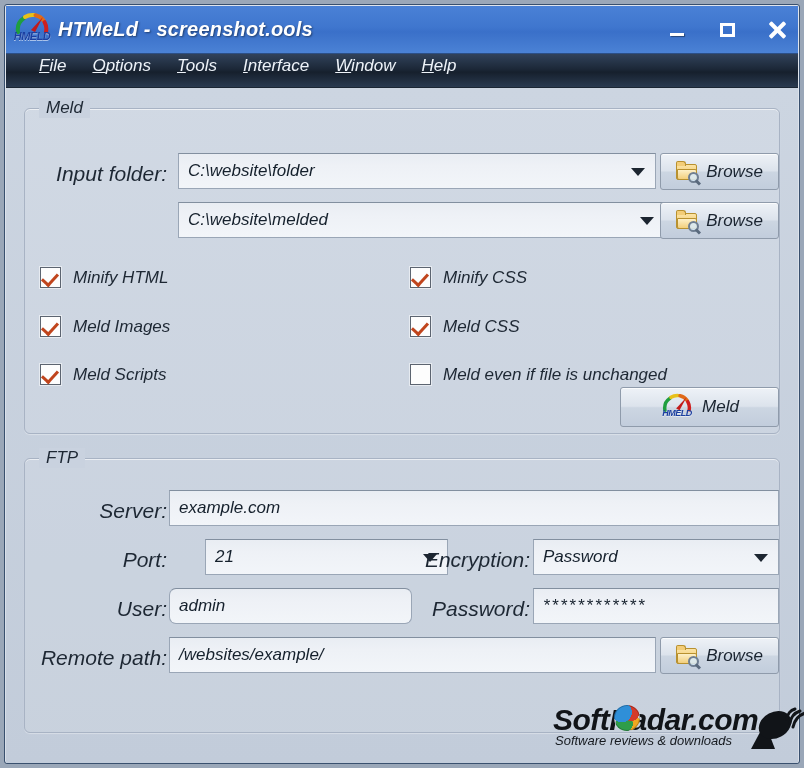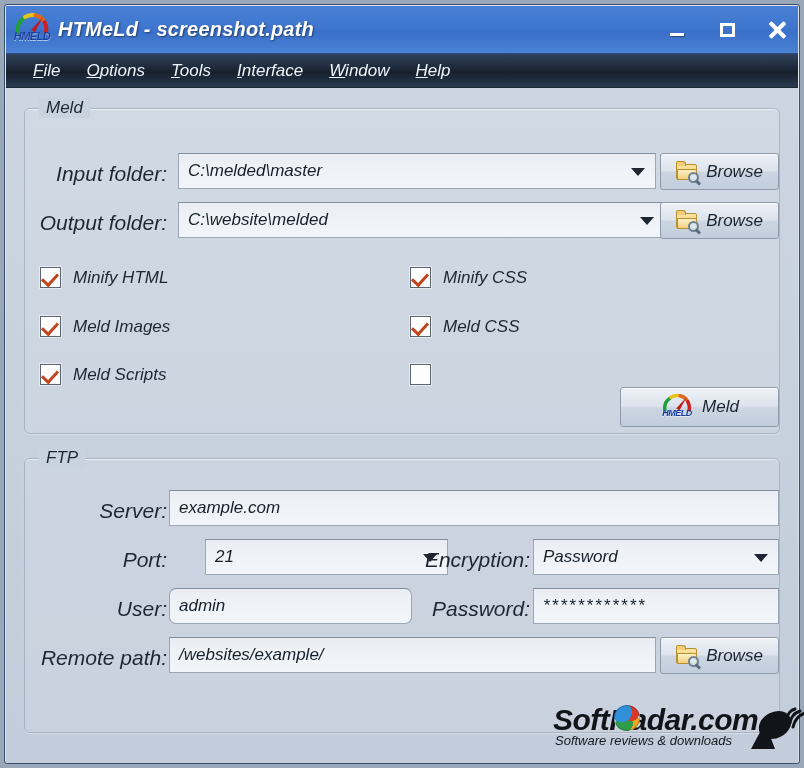--- a/index.html
+++ b/index.html
@@ -68,22 +68,22 @@
     content:""; position:absolute; left:-1px; top: 7px; width: 21px; height: 4px; background:#fff; border-radius:1px;
   }
   .close-glyph:before { transform: rotate(45deg); }
   .close-glyph:after  { transform: rotate(-45deg); }
 
   
   #menubar {
     position:absolute; left:1px; top:49px;
     width: 792px; height: 34px;
     background: linear-gradient(180deg,#31425a 0%, #1c2838 45%, #16202d 55%, #2a3a50 100%);
-    display:flex; align-items:center;
-    padding-left: 14px;
+    display:flex; align-items:flex-start;
+    padding-left: 20px;
     border-bottom: 1px solid #1b2634;
   }
   .menu-item {
     color: #eef3f9;
     font-size: 17px;
     padding: 2px 13px;
     cursor: default;
     white-space: nowrap;
   }
   .menu-item u { text-decoration: underline; }
@@ -256,21 +256,21 @@
         <svg viewBox="0 0 34 22" width="34" height="22">
           <path d="M3 20 A14 14 0 0 1 9 6" stroke="#1f9e3e" stroke-width="4" fill="none" stroke-linecap="round"></path>
           <path d="M10 5 A14 14 0 0 1 19 3" stroke="#e8c11a" stroke-width="4" fill="none" stroke-linecap="round"></path>
           <path d="M20.5 3.2 A14 14 0 0 1 29 9" stroke="#e06a18" stroke-width="4" fill="none" stroke-linecap="round"></path>
           <path d="M29.6 10.2 A14 14 0 0 1 31 20" stroke="#cf1f1f" stroke-width="4" fill="none" stroke-linecap="round"></path>
           <path d="M28 5 L16 18 L20 20 Z" fill="#c21a1a"></path>
         </svg>
       </div>
       <div class="logo-text">HMELD</div>
     </div>
-    <div id="title-text">HTMeLd - screenshot.path</div>
+    <div id="title-text">HTMeLd - screenshot.ools</div>
 
     <div id="win-buttons">
       <div class="win-btn">
         <div class="min-glyph"></div>
       </div>
       <div class="win-btn">
         <div class="max-glyph"></div>
       </div>
       <div class="win-btn">
         <div class="close-glyph"></div>
@@ -287,34 +287,33 @@
     <div class="menu-item"><u>H</u>elp</div>
   </div>
 
   <div id="content">
 
     <div class="group" style="left:18px; top:20px; width:756px; height:326px;">
       <div class="group-title">Meld</div>
 
       <div class="lbl" style="left:12px; top:53px; width:130px;">Input folder:</div>
       <div class="field combo" style="left:153px; top:44px; width:478px; height:36px;">
-        <span>C:\melded\master</span>
+        <span>C:\website\folder</span>
         <span class="combo-arrow"></span>
       </div>
       <div class="btn" style="left:635px; top:44px; width:119px; height:37px;">
         <span class="folder-icon">
           <span class="folder-back"></span>
             <span class="folder-tab"></span>
           <span class="folder-front"></span>
             <span class="mag"></span>
         </span>
         <span>Browse</span>
       </div>
 
-      <div class="lbl" style="left:12px; top:102px; width:130px;">Output folder:</div>
       <div class="field combo" style="left:153px; top:93px; width:487px; height:36px;text-align:right;">
         <span>C:\website\melded</span>
         <span class="combo-arrow"></span>
       </div>
       <div class="btn" style="left:635px; top:93px; width:119px; height:37px;">
         <span class="folder-icon">
           <span class="folder-back"></span>
             <span class="folder-tab"></span>
           <span class="folder-front"></span>
             <span class="mag"></span>
@@ -338,20 +337,21 @@
       <div class="cb-row" style="left:385px; top:158px;">
         <span class="cbox checked"></span>
         <span>Minify CSS</span>
       </div>
       <div class="cb-row" style="left:385px; top:207px;">
         <span class="cbox checked"></span>
         <span>Meld CSS</span>
       </div>
       <div class="cb-row" style="left:385px; top:255px;">
         <span class="cbox"></span>
+        <span>Meld even if file is unchanged</span>
       </div>
 
       <div class="btn" style="left:595px; top:278px; width:159px; height:40px;">
         <span class="mini-logo">
           <svg viewBox="0 0 34 22" width="30" height="19" style="position:absolute;left:2px;top:0;">
             <path d="M3 20 A14 14 0 0 1 9 6" stroke="#1f9e3e" stroke-width="4" fill="none" stroke-linecap="round"></path>
             <path d="M10 5 A14 14 0 0 1 19 3" stroke="#e8c11a" stroke-width="4" fill="none" stroke-linecap="round"></path>
             <path d="M20.5 3.2 A14 14 0 0 1 29 9" stroke="#e06a18" stroke-width="4" fill="none" stroke-linecap="round"></path>
             <path d="M29.6 10.2 A14 14 0 0 1 31 20" stroke="#cf1f1f" stroke-width="4" fill="none" stroke-linecap="round"></path>
             <path d="M28 5 L16 18 L20 20 Z" fill="#c21a1a"></path>

